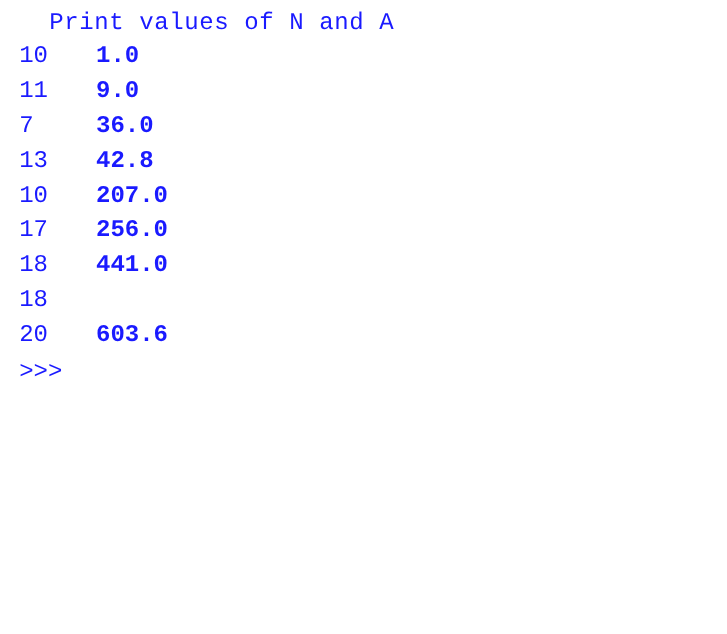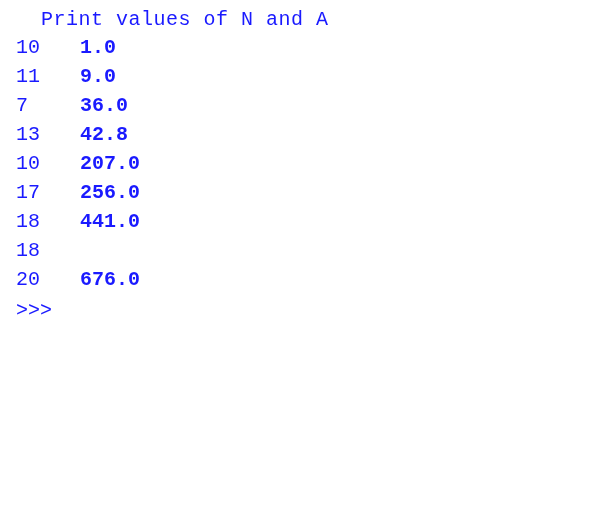--- a/index.html
+++ b/index.html
@@ -60,16 +60,16 @@
   <div class="header-line">  Print values of N and A</div>
   <div id="data-rows-container">
       <div class="data-row"><span class="col-n">10</span><span class="col-a">1.0</span></div>
       <div class="data-row"><span class="col-n">11</span><span class="col-a">9.0</span></div>
       <div class="data-row"><span class="col-n">7</span><span class="col-a">36.0</span></div>
       <div class="data-row"><span class="col-n">13</span><span class="col-a">42.8</span></div>
       <div class="data-row"><span class="col-n">10</span><span class="col-a">207.0</span></div>
       <div class="data-row"><span class="col-n">17</span><span class="col-a">256.0</span></div>
       <div class="data-row"><span class="col-n">18</span><span class="col-a">441.0</span></div>
       <div class="data-row"><span class="col-n">18</span></div>
-      <div class="data-row"><span class="col-n">20</span><span class="col-a">676.0</span></div>
+      <div class="data-row"><span class="col-n">20</span><span class="col-a">603.6</span></div>
     </div>
   <div class="prompt-line">&gt;&gt;&gt; </div>
 </div>
 
 </body></html>

